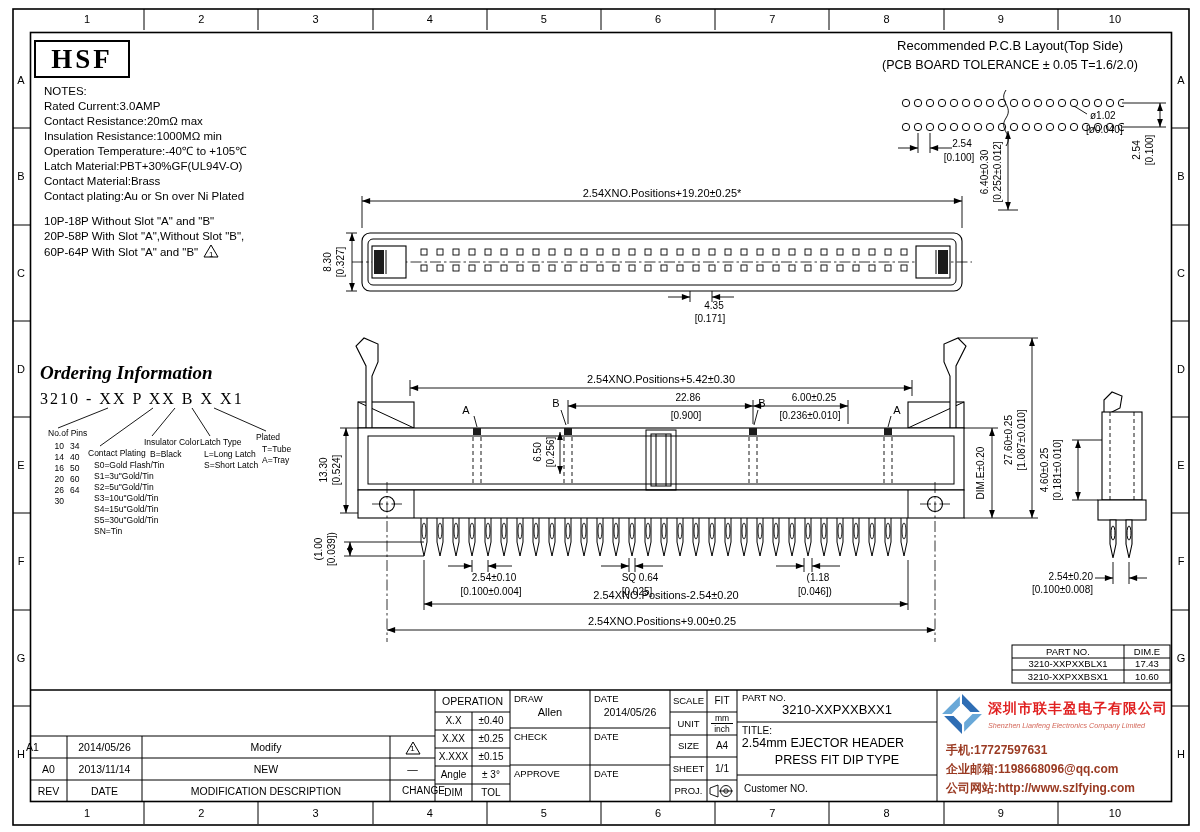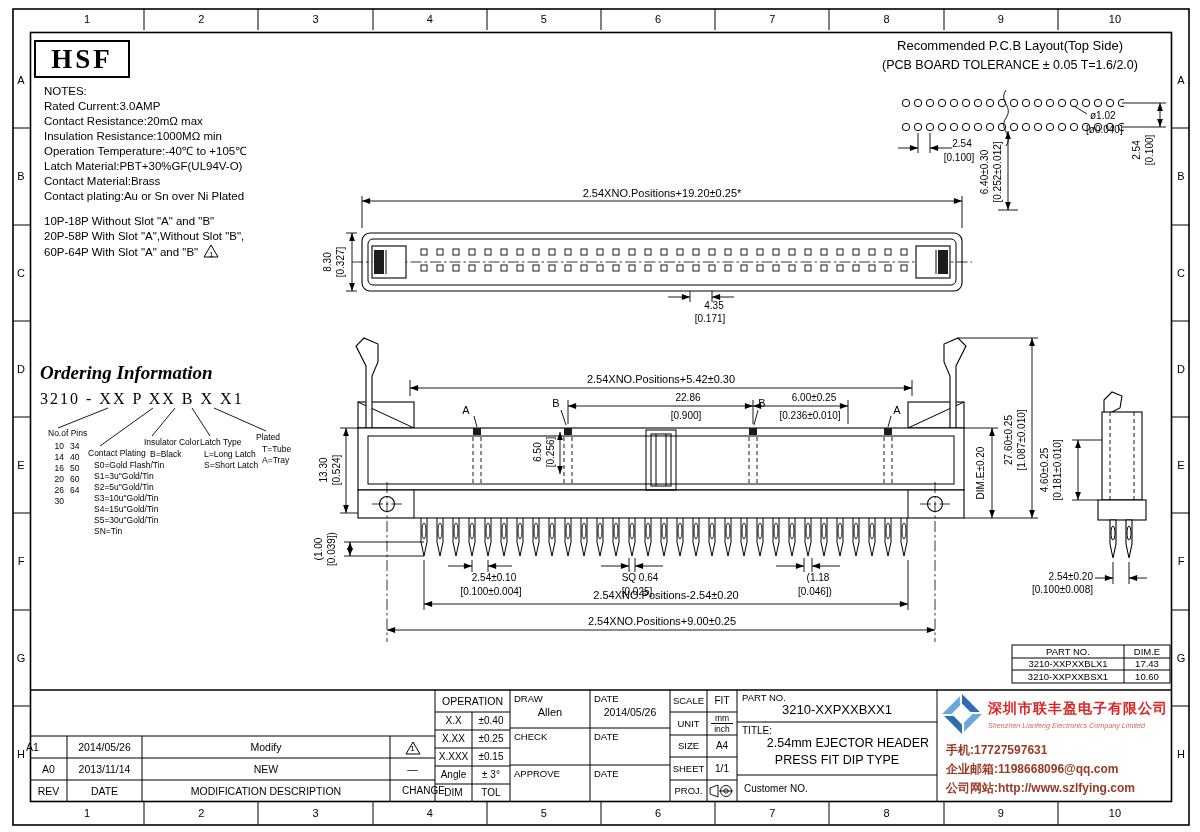--- a/index.html
+++ b/index.html
@@ -411,21 +411,21 @@
           <polygon points="2,5 10,2 10,14 2,11"></polygon>
           <circle cx="18" cy="8" r="5.5"></circle>
           <circle cx="18" cy="8" r="2.2"></circle>
           <line x1="11" y1="8" x2="25" y2="8"></line>
         </g>
       </svg></div>
 
   <div class="t" style="left:742px;top:692px;font-size:9.5px">PART NO.</div>
   <div class="tc" style="left:737px;top:702px;width:200px;font-size:13px">3210-XXPXXBXX1</div>
   <div class="t" style="left:742px;top:725px;font-size:10px">TITLE:</div>
-  <div class="tc" style="left:762px;top:736px;width:172px;font-size:12.5px">2.54mm EJECTOR HEADER</div>
+  <div class="tc" style="left:737px;top:736px;width:172px;font-size:12.5px">2.54mm EJECTOR HEADER</div>
   <div class="tc" style="left:737px;top:753px;width:200px;font-size:12.5px">PRESS FIT DIP TYPE</div>
   <div class="t" style="left:744px;top:783px;font-size:10px">Customer NO.</div>
 
   <div class="t" style="left:941px;top:693px"><svg width="42" height="42" viewBox="0 0 40 40">
         <path d="M20 1 L37 18 L28 18 L20 10 Z" fill="#2e6db4"></path>
         <path d="M39 20 L22 37 L22 28 L30 20 Z" fill="#69a8d8"></path>
         <path d="M20 39 L3 22 L12 22 L20 30 Z" fill="#2e6db4"></path>
         <path d="M1 20 L18 3 L18 12 L10 20 Z" fill="#69a8d8"></path>
       </svg></div>
   <div class="t red-cn" style="left:988px;top:700px">深圳市联丰盈电子有限公司</div>

